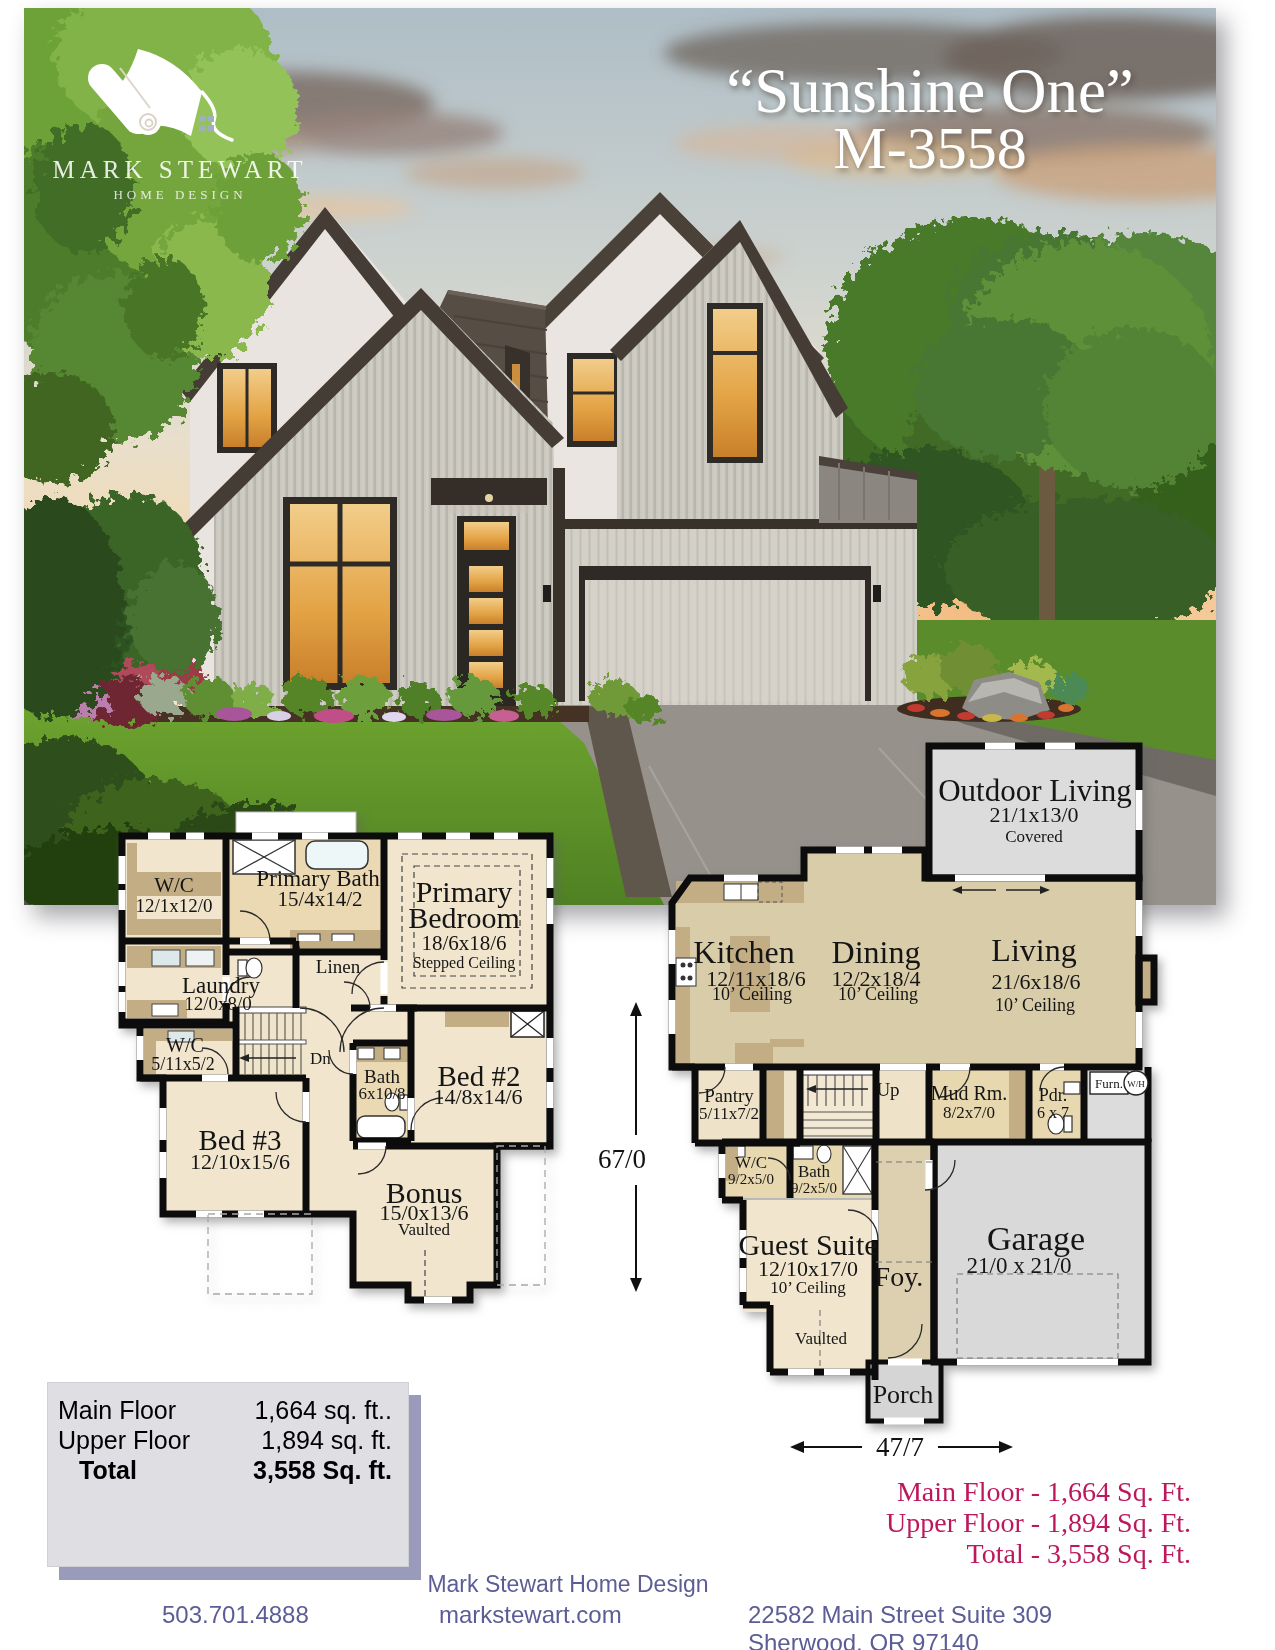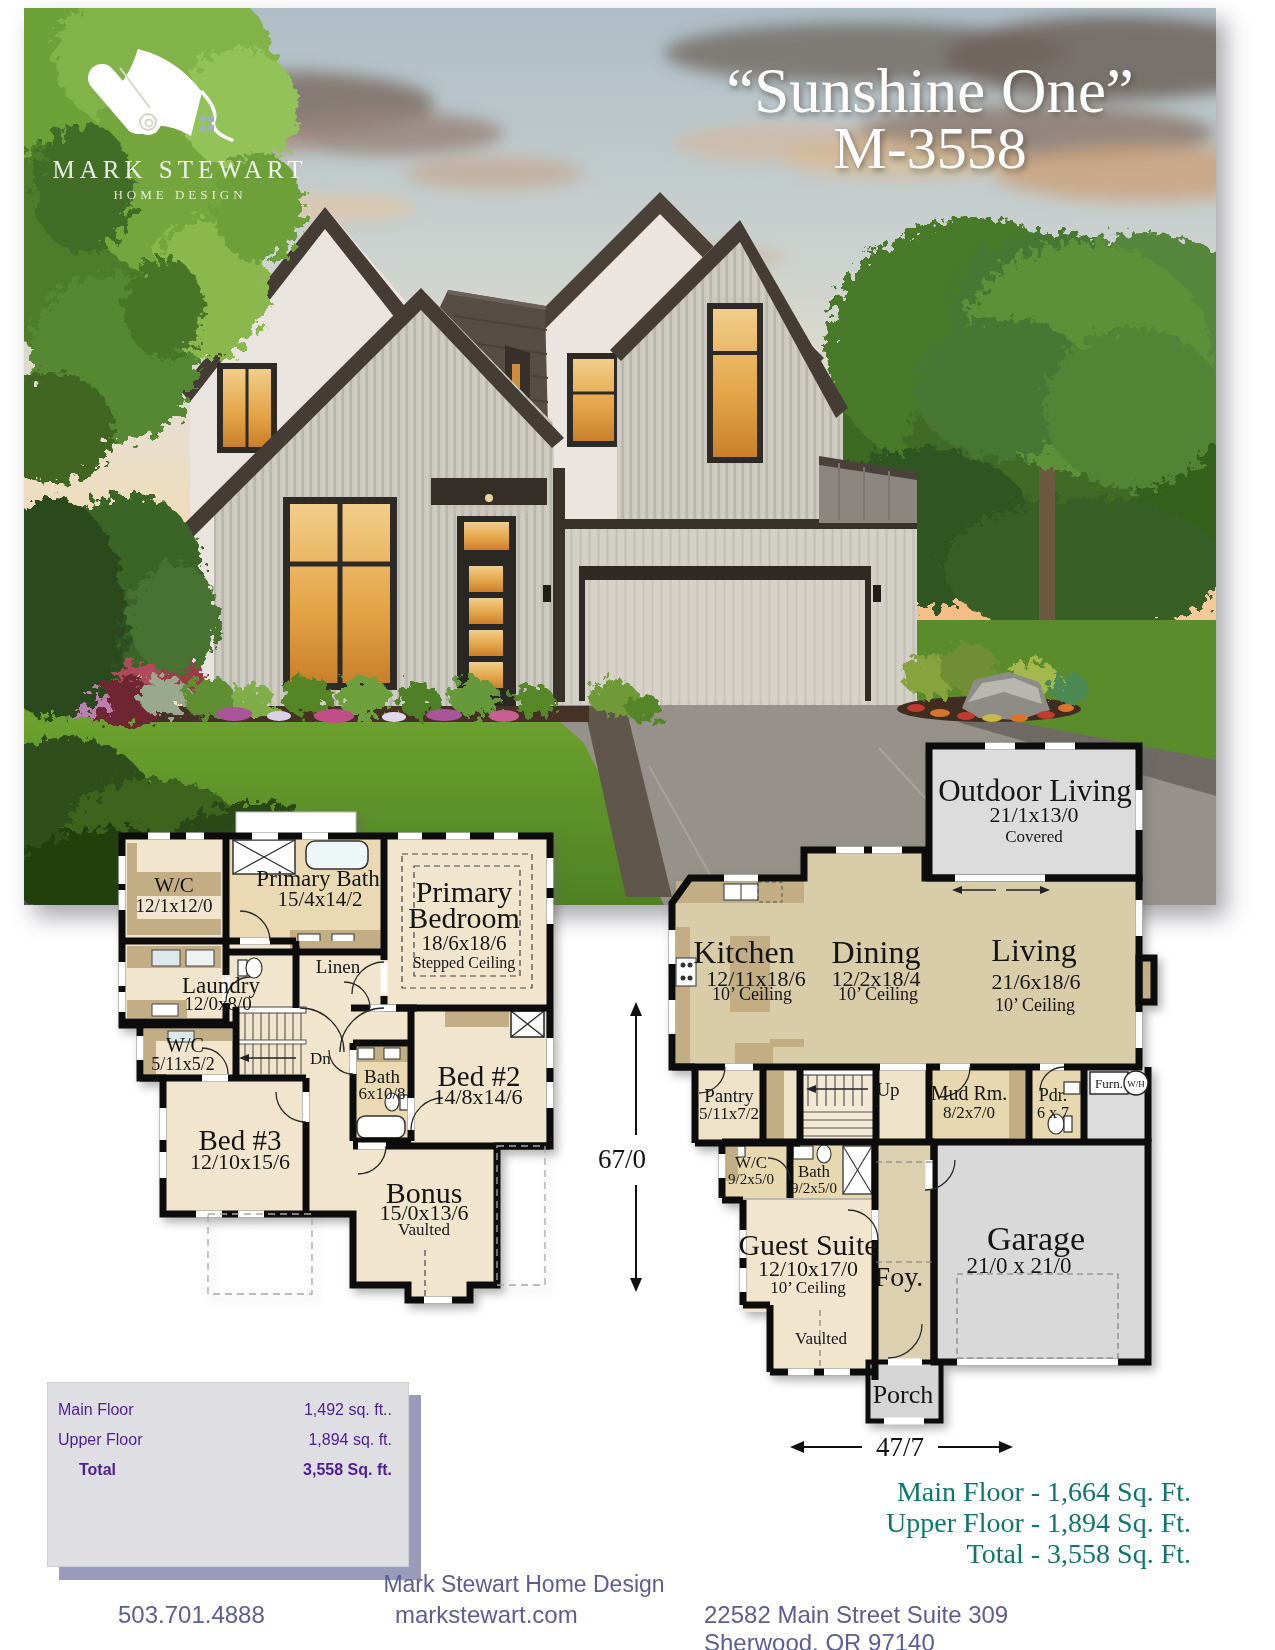--- a/index.html
+++ b/index.html
@@ -651,43 +651,43 @@
 <polygon points="636,1002 630,1016 642,1016"></polygon>
 <polygon points="636,1292 630,1278 642,1278"></polygon>
 <polygon points="790,1447 804,1441 804,1453"></polygon>
 <polygon points="1013,1447 999,1441 999,1453"></polygon>
 </g>
 <text x="622" y="1168" font-size="27" fill="#111" text-anchor="middle">67/0</text>
 <text x="900" y="1456" font-size="27" fill="#111" text-anchor="middle">47/7</text>
 </svg>
 
 <div style="position:absolute;left:47px;top:1382px;width:360px;height:183px;background:#dfdee3;box-shadow:12px 13px 0 #9a9aba;border:1px solid #cfcfd6;">
-<div style="position:absolute;left:10px;top:12px;right:16px;font-size:16px;color:#4c1d95;">
+<div style="position:absolute;left:10px;top:12px;right:16px;font-size:25px;color:#000000;">
 <div style="display:flex;justify-content:space-between;line-height:30px;">
           <span>Main Floor</span>
-          <span>1,492 sq. ft..</span>
+          <span>1,664 sq. ft..</span>
         </div>
 <div style="display:flex;justify-content:space-between;line-height:30px;">
           <span>Upper Floor</span>
           <span>1,894 sq. ft.</span>
         </div>
 <div style="display:flex;justify-content:space-between;line-height:30px;font-weight:bold;margin-left:21px;">
           <span>Total</span>
           <span>3,558 Sq. ft.</span>
         </div>
 </div>
 </div>
 
-<div class="ser" style="position:absolute;right:84px;top:1476px;text-align:right;font-size:28px;line-height:31px;color:#0f766e;text-shadow:0 0 10px #fff,0 0 14px #fff;">
+<div class="ser" style="position:absolute;right:84px;top:1476px;text-align:right;font-size:28px;line-height:31px;color:#be185d;text-shadow:0 0 10px #fff,0 0 14px #fff;">
 Main Floor - 1,664 Sq. Ft.<br>
 Upper Floor - 1,894 Sq. Ft.<br>
 Total - 3,558 Sq. Ft.
 </div>
 
-<div style="position:absolute;left:0;top:1571px;width:1030px;color:#5c5d96;">
+<div style="position:absolute;left:0;top:1571px;width:1030px;color:#5c5d96;padding-left:44px;">
 <div style="text-align:center;font-size:23px;padding-left:18px;">Mark Stewart Home Design</div>
 <div style="position:relative;height:30px;font-size:24px;">
 <span style="position:absolute;left:118px;top:3px;">503.701.4888</span>
 <span style="position:absolute;left:395px;top:3px;">markstewart.com</span>
 <span style="position:absolute;left:704px;top:3px;">22582 Main Street Suite 309 Sherwood, OR 97140</span>
 </div>
 </div>
 </div>
 
 </body></html>

